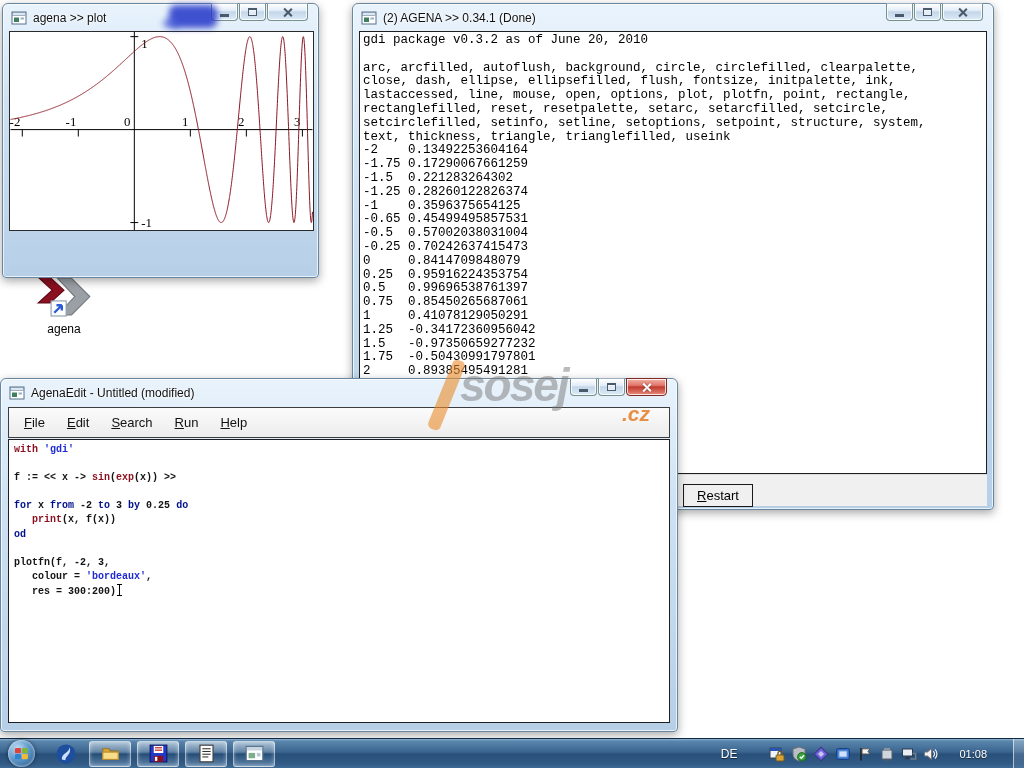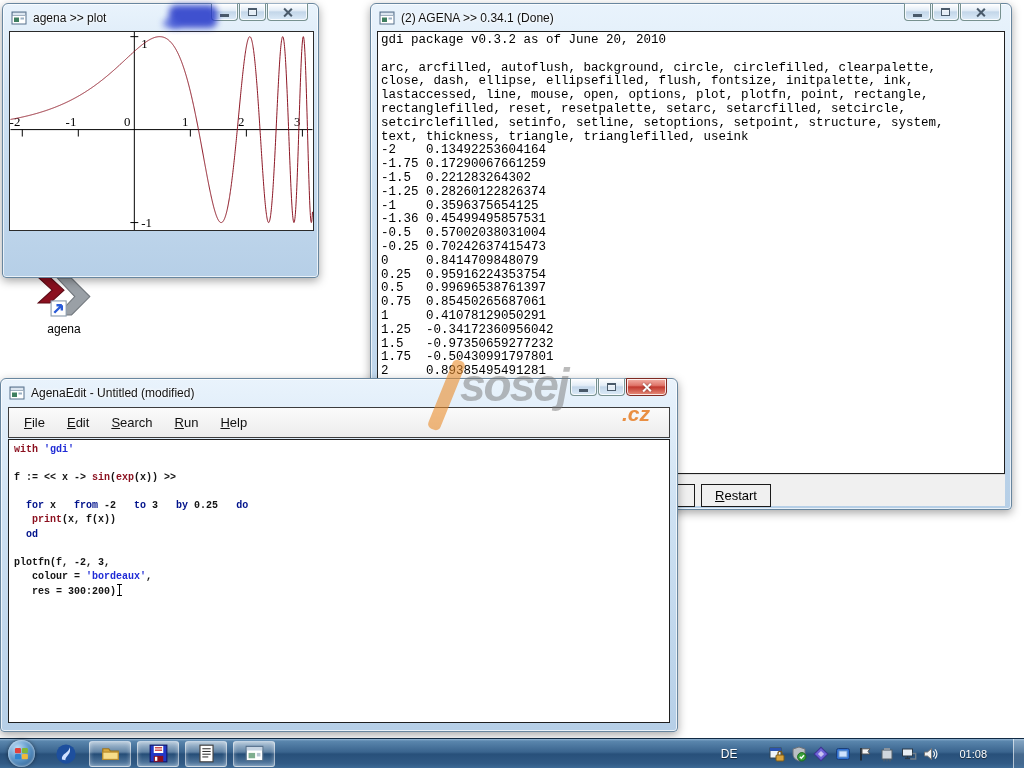--- a/index.html
+++ b/index.html
@@ -47,21 +47,21 @@
   #plot-window  { left:2px; top:3px; width:317px; height:275px; z-index:12; }
   #plot-client  { position:absolute; left:6px; top:27px; width:305px; height:200px;
                   background:#fff; border:1px solid #2a2a2a; }
   #plot-svg     { width:100%; height:100%; }
   .censor-blob  { position:absolute; left:166px; top:1px; width:48px; height:23px;
                   background:#2336c8; border-radius:7px; filter:blur(3px); opacity:.85; z-index:5; }
   .censor-blob2 { position:absolute; left:160px; top:15px; width:16px; height:9px;
                   background:#4a5fd8; border-radius:5px; filter:blur(3px); opacity:.7; z-index:5; }
 
   
-  #terminal-window { left:370px; top:3px; width:642px; height:507px; z-index:10; }
+  #terminal-window { left:352px; top:3px; width:642px; height:507px; z-index:10; }
   #terminal-client {
     position:absolute; left:6px; top:27px; right:6px; height:443px;
     background:#fff; border:1px solid #1f1f1f; overflow:hidden;
     padding:2px 0 0 3px;
     font-family:"Liberation Mono","DejaVu Sans Mono",monospace;
     font-size:12.5px; line-height:13.8px; color:#000;
   }
   .tline { white-space:pre; height:13.8px; }
   #terminal-footer {
     position:absolute; left:6px; top:470px; right:6px; height:32px;
@@ -85,21 +85,21 @@
   .menu-item { padding:3px 9px; }
   #editor-client {
     position:absolute; left:7px; right:7px; top:60px; bottom:8px;
     background:#fff; border:1px solid #1f1f1f; overflow:hidden;
     padding:3px 0 0 5px;
     font-family:"Liberation Mono","DejaVu Sans Mono",monospace;
     font-size:10px; line-height:14.1px; font-weight:bold;
   }
   .cline { white-space:pre; height:14.1px; }
   .tok-p { color:#141414; }
-  .tok-k { color:var(--kw,#00128b);margin-left:12px; }
+  .tok-k { color:var(--kw,#00128b); }
   .tok-b { color:var(--bi,#8b0f1e); }
   .tok-s { color:var(--st,#1f2bd6); font-weight:bold; }
   .caret { display:inline-block; width:5px; height:12px; vertical-align:-2px; margin-left:1px;
            border-top:1px solid #000; border-bottom:1px solid #000;
            background:linear-gradient(#000,#000) center/1.2px 100% no-repeat; }
 
   
   #desktop-icon { position:absolute; left:26px; top:274px; width:76px; text-align:center; z-index:5; }
   #desktop-icon .ic { width:56px; height:46px; margin:0 auto; }
   #desktop-icon .lbl {
@@ -226,21 +226,21 @@
       <div class="tline">close, dash, ellipse, ellipsefilled, flush, fontsize, initpalette, ink,</div>
       <div class="tline">lastaccessed, line, mouse, open, options, plot, plotfn, point, rectangle,</div>
       <div class="tline">rectanglefilled, reset, resetpalette, setarc, setarcfilled, setcircle,</div>
       <div class="tline">setcirclefilled, setinfo, setline, setoptions, setpoint, structure, system,</div>
       <div class="tline">text, thickness, triangle, trianglefilled, useink</div>
       <div class="tline">-2    0.13492253604164</div>
       <div class="tline">-1.75 0.17290067661259</div>
       <div class="tline">-1.5  0.221283264302</div>
       <div class="tline">-1.25 0.28260122826374</div>
       <div class="tline">-1    0.3596375654125</div>
-      <div class="tline">-1.36 0.45499495857531</div>
+      <div class="tline">-0.65 0.45499495857531</div>
       <div class="tline">-0.5  0.57002038031004</div>
       <div class="tline">-0.25 0.70242637415473</div>
       <div class="tline">0     0.8414709848079</div>
       <div class="tline">0.25  0.95916224353754</div>
       <div class="tline">0.5   0.99696538761397</div>
       <div class="tline">0.75  0.85450265687061</div>
       <div class="tline">1     0.41078129050291</div>
       <div class="tline">1.25  -0.34172360956042</div>
       <div class="tline">1.5   -0.97350659277232</div>
       <div class="tline">1.75  -0.50430991797801</div>

